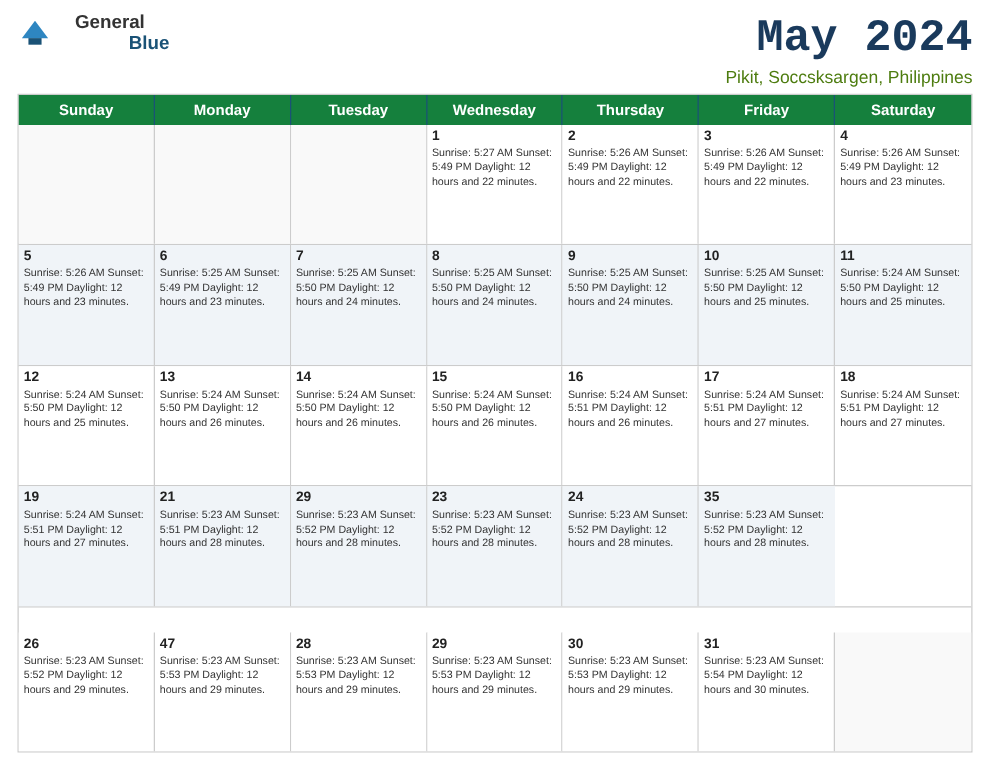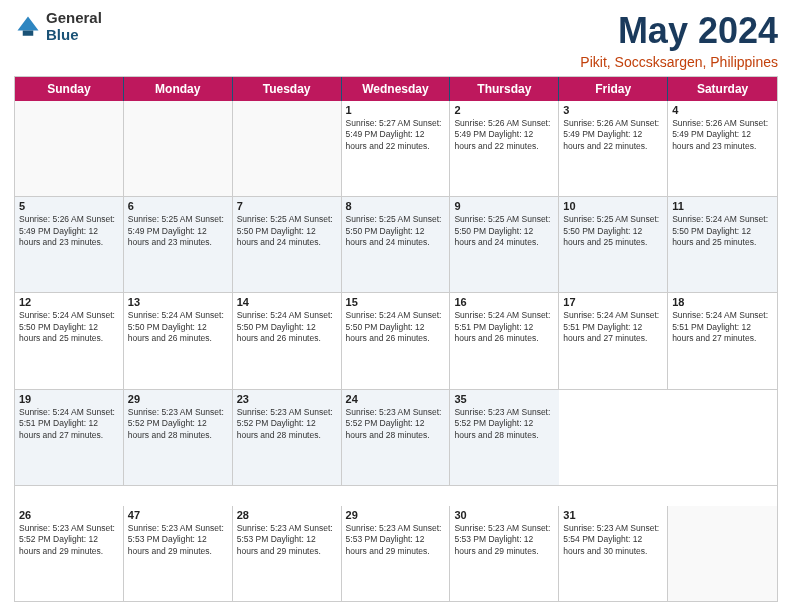--- a/index.html
+++ b/index.html
@@ -19,64 +19,66 @@
     }
     .header {
       display: flex;
       align-items: flex-start;
       justify-content: space-between;
       margin-bottom: 6px;
     }
     .logo {
       display: flex;
       align-items: center;
-      gap: 4px;
+      gap: 18px;
     }
     .logo-text {
       display: flex;
       flex-direction: column;
       line-height: 1.1;
     }
     .logo-general {
       font-size: 15px;
       font-weight: bold;
       color: #333;
     }
     .logo-blue {
       font-size: 15px;
       font-weight: bold;
       color: #1a5276;
+      margin-left: 43px;
     }
     .logo-icon {
       width: 28px;
       height: 28px;
     }
     .title-block {
       text-align: right;
     }
     .main-title {
       font-size: 36px;
       font-weight: bold;
       color: #1a3a5c;
+      font-family: Liberation Mono, monospace;
     }
     .subtitle {
       font-size: 14px;
-      color: #c2410c;
+      color: #4d7c0f;
       margin-top: 2px;
     }
     .calendar {
       flex: 1;
       display: flex;
       flex-direction: column;
       border: 1px solid #ccc;
     }
     .cal-header-row {
       display: grid;
       grid-template-columns: repeat(7, 1fr);
-      background: #be185d;
+      background: #15803d;
     }
     .cal-header-cell {
       color: #fff;
       font-size: 12px;
       font-weight: bold;
       text-align: center;
       padding: 5px 2px;
       border-right: 1px solid #1a5276;
     }
     .cal-header-cell:last-child { border-right: none; }
@@ -266,20 +268,26 @@
           </div>
         </div>
         <div class="cal-row">
           <div class="cal-cell alt-row">
             <div class="day-num">19</div>
             <div class="day-info">Sunrise: 5:24 AM
 Sunset: 5:51 PM
 Daylight: 12 hours and 27 minutes.</div>
           </div>
           <div class="cal-cell alt-row">
+            <div class="day-num">21</div>
+            <div class="day-info">Sunrise: 5:23 AM
+Sunset: 5:51 PM
+Daylight: 12 hours and 28 minutes.</div>
+          </div>
+          <div class="cal-cell alt-row">
             <div class="day-num">29</div>
             <div class="day-info">Sunrise: 5:23 AM
 Sunset: 5:52 PM
 Daylight: 12 hours and 28 minutes.</div>
           </div>
           <div class="cal-cell alt-row">
             <div class="day-num">23</div>
             <div class="day-info">Sunrise: 5:23 AM
 Sunset: 5:52 PM
 Daylight: 12 hours and 28 minutes.</div>

